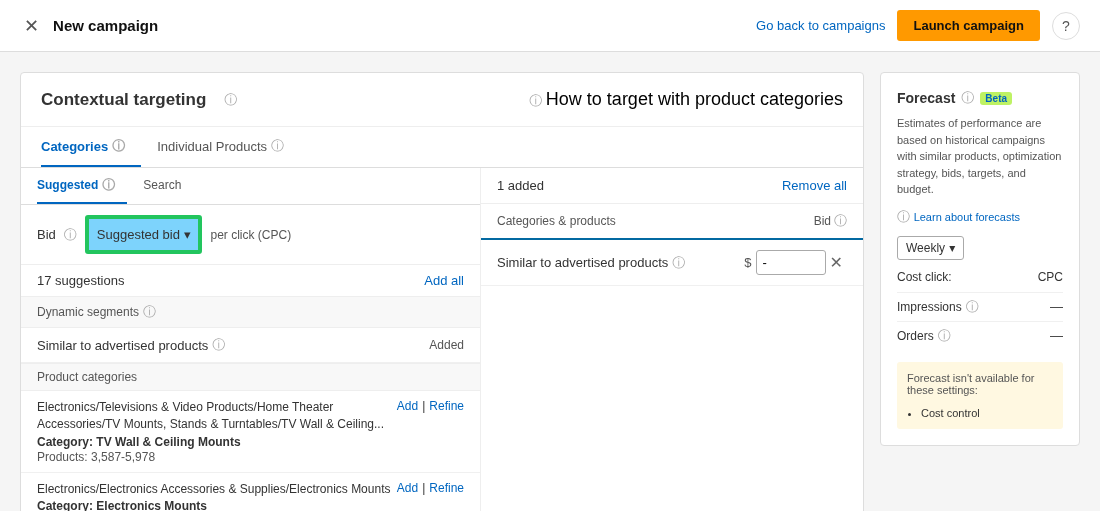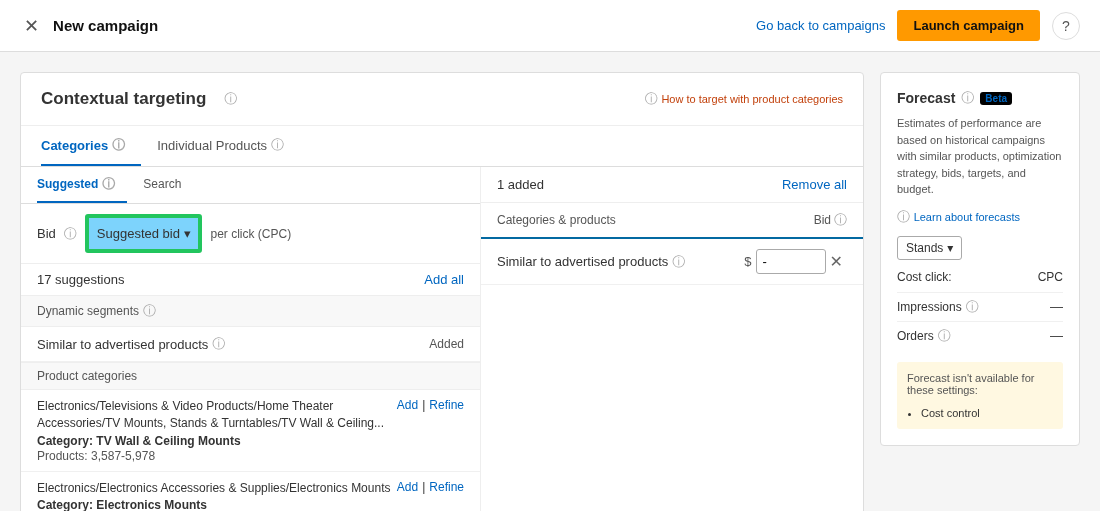--- a/index.html
+++ b/index.html
@@ -59,21 +59,21 @@
       border-bottom: 1px solid #eee;
       display: flex;
       align-items: center;
       justify-content: space-between;
     }
     .panel-header-left { display: flex; align-items: center; gap: 18px; }
     .panel-title { font-size: 17px; font-weight: 600; }
     .info-icon {
       color: #aaa; font-size: 13px; cursor: pointer;
     }
-    .how-to-link { color: #c2410c; font-size: 11px; cursor: pointer; text-decoration: none; }
+    .how-to-link { color: #000000; font-size: 18px; cursor: pointer; text-decoration: none; }
 
     
     .tabs {
       display: flex;
       border-bottom: 1px solid #ddd;
       padding: 0 20px;
     }
     .tab {
       padding: 10px 16px 10px 0;
       margin-right: 16px;
@@ -213,21 +213,21 @@
       width: 200px;
       background: #fff;
       border: 1px solid #ddd;
       border-radius: 4px;
       padding: 16px;
       height: fit-content;
     }
     .forecast-header { display: flex; align-items: center; gap: 6px; margin-bottom: 8px; }
     .forecast-title { font-size: 14px; font-weight: 600; }
     .beta-badge {
-      background: #000000; color: #0066c0;
+      background: #bef264; color: #0066c0;
       font-size: 10px; font-weight: 600;
       padding: 1px 5px; border-radius: 3px;
     }
     .forecast-desc { font-size: 11px; color: #555; line-height: 1.5; margin-bottom: 10px; }
     .learn-link { color: #0066c0; font-size: 11px; cursor: pointer; text-decoration: none; }
 
     .weekly-select {
       display: flex; align-items: center; gap: 4px;
       border: 1px solid #aaa; border-radius: 3px;
       padding: 4px 8px; font-size: 12px;
@@ -419,21 +419,21 @@
       <span class="info-icon">ⓘ</span>
       <span class="beta-badge">Beta</span>
     </div>
     <p class="forecast-desc">Estimates of performance are based on historical campaigns with similar products, optimization strategy, bids, targets, and budget.</p>
     <div>
       <span class="info-icon">ⓘ</span>
       <a class="learn-link">Learn about forecasts</a>
     </div>
 
     <div class="weekly-select">
-      <span>Stands</span>
+      <span>Weekly</span>
       <span>▾</span>
     </div>
 
     <div class="cost-type-row">
       <span>Cost click:</span>
       <span class="cost-type-val">CPC</span>
     </div>
 
     <div class="forecast-metric">
       <span class="forecast-metric-label">

